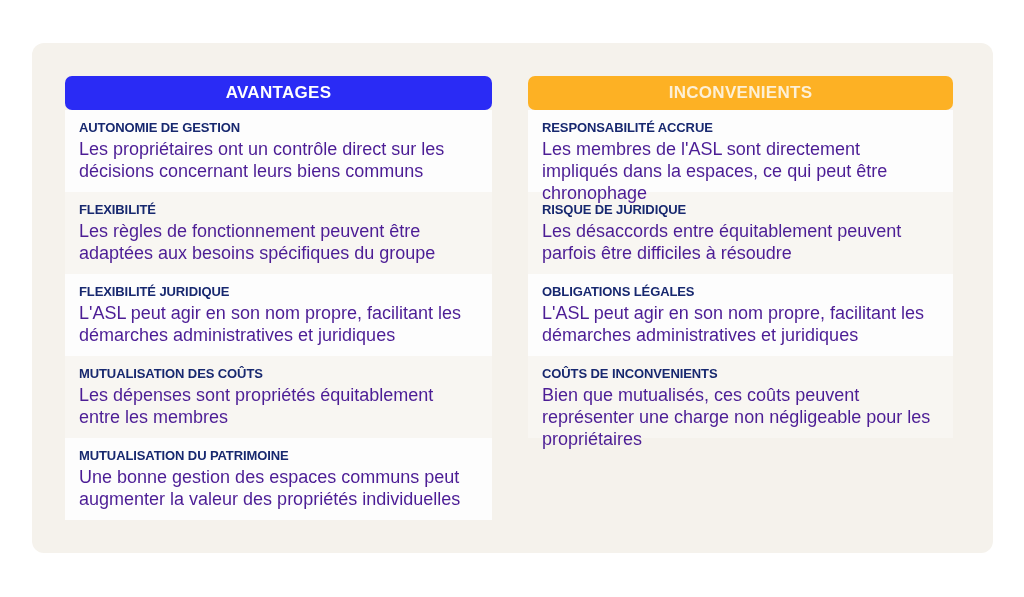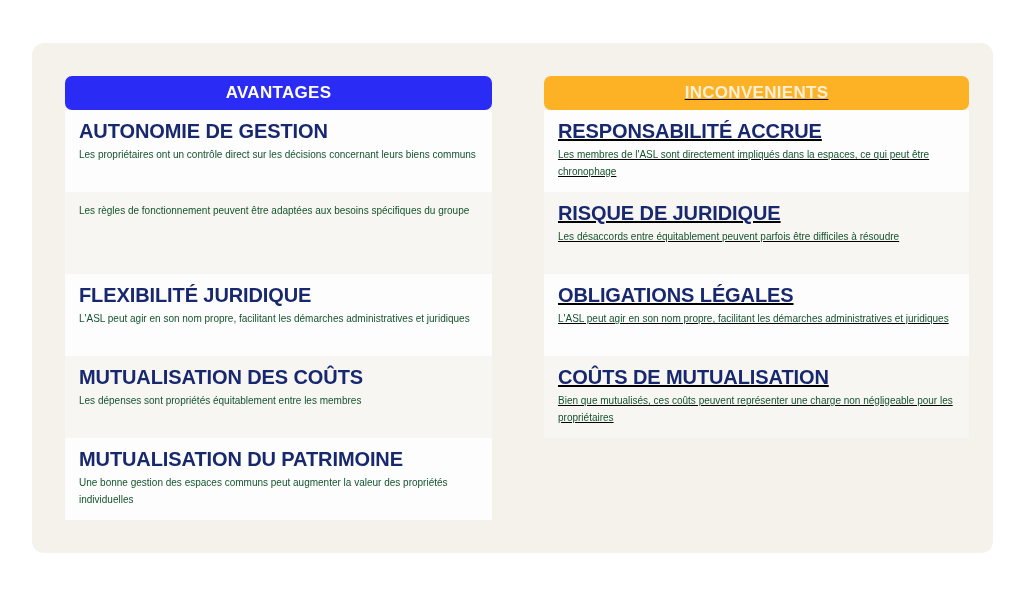--- a/index.html
+++ b/index.html
@@ -4,56 +4,57 @@
   <style>
     * { box-sizing: border-box; margin: 0; padding: 0; }
     html, body { width: 1024px; height: 597px; background: #ffffff; overflow: hidden; }
     body { font-family: "Liberation Sans", "DejaVu Sans", sans-serif; position: relative; }
     .panel {
       position: absolute; left: 32px; top: 43px; width: 961px; height: 510px;
       background: #f5f2ec; border-radius: 12px;
     }
     .column { position: absolute; top: 33px; }
     .col-left { left: 33px; width: 427px; }
-    .col-right { left: 512px; width: 425px; text-decoration: underline; }
+    .col-right { left: 496px; width: 425px; }
     .col-header {
       height: 34px; border-radius: 7px 7px 0 0;
       border-bottom-left-radius: 7px; border-bottom-right-radius: 7px;
       color: #ffffff; font-weight: bold; font-size: 17px;
       display: flex; align-items: center; justify-content: center;
       letter-spacing: 0.3px;
     }
     .col-left .col-header { background: #2a2bf5; }
     .col-right .col-header { background: #fdb124; color: #fdf0d6; }
     .item {
       height: 82px; padding: 10px 14px 0 14px;
       color: #1e2f82;
     }
     .item.odd { background: #fdfdfd; }
     .item.even { background: #f8f6f2; }
     .item-title {
-      font-weight: bold; font-size: 20px; color: #17286f;
+      font-weight: bold; font-size: 13px; color: #17286f;
       letter-spacing: -0.1px; margin-bottom: 3px; white-space: nowrap;
     }
     .item-desc {
-      font-size: 10px; line-height: 17px; color: #14532d;
+      font-size: 18px; line-height: 22px; color: #4c1d95;
     }
   </style>
 </head>
 <body>
 
 <div class="panel">
 
   <div class="column col-left">
     <div class="col-header">AVANTAGES</div>
     <div class="item odd">
       <div class="item-title">AUTONOMIE DE GESTION</div>
       <div class="item-desc">Les propriétaires ont un contrôle direct sur les décisions concernant leurs biens communs</div>
     </div>
     <div class="item even">
+      <div class="item-title">FLEXIBILITÉ</div>
       <div class="item-desc">Les règles de fonctionnement peuvent être adaptées aux besoins spécifiques du groupe</div>
     </div>
     <div class="item odd">
       <div class="item-title">FLEXIBILITÉ JURIDIQUE</div>
       <div class="item-desc">L'ASL peut agir en son nom propre, facilitant les démarches administratives et juridiques</div>
     </div>
     <div class="item even">
       <div class="item-title">MUTUALISATION DES COÛTS</div>
       <div class="item-desc">Les dépenses sont propriétés équitablement entre les membres</div>
     </div>
@@ -71,18 +72,18 @@
     </div>
     <div class="item even">
       <div class="item-title">RISQUE DE JURIDIQUE</div>
       <div class="item-desc">Les désaccords entre équitablement peuvent parfois être difficiles à résoudre</div>
     </div>
     <div class="item odd">
       <div class="item-title">OBLIGATIONS LÉGALES</div>
       <div class="item-desc">L'ASL peut agir en son nom propre, facilitant les démarches administratives et juridiques</div>
     </div>
     <div class="item even">
-      <div class="item-title">COÛTS DE MUTUALISATION</div>
+      <div class="item-title">COÛTS DE INCONVENIENTS</div>
       <div class="item-desc">Bien que mutualisés, ces coûts peuvent représenter une charge non négligeable pour les propriétaires</div>
     </div>
   </div>
 
 </div>
 
 </body></html>

